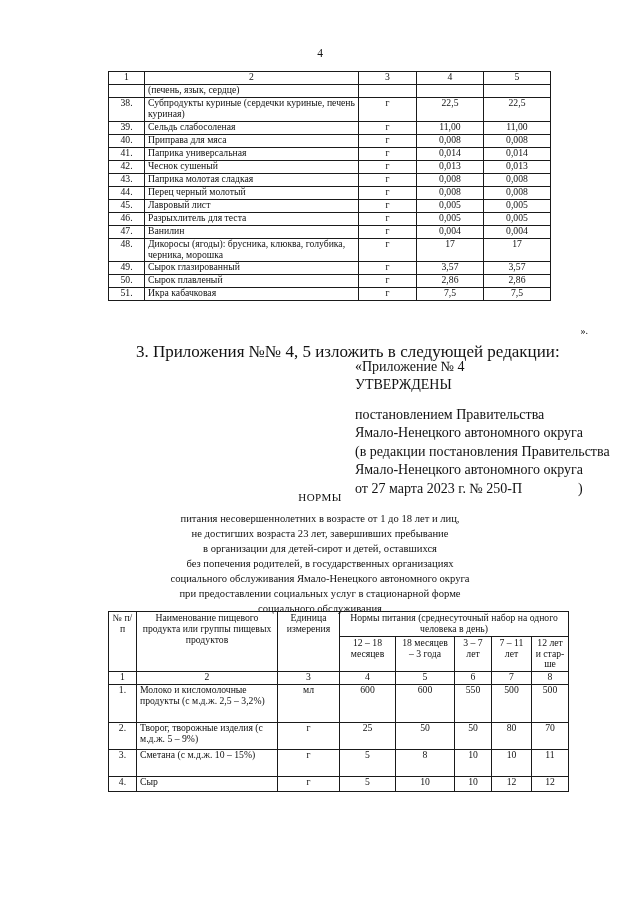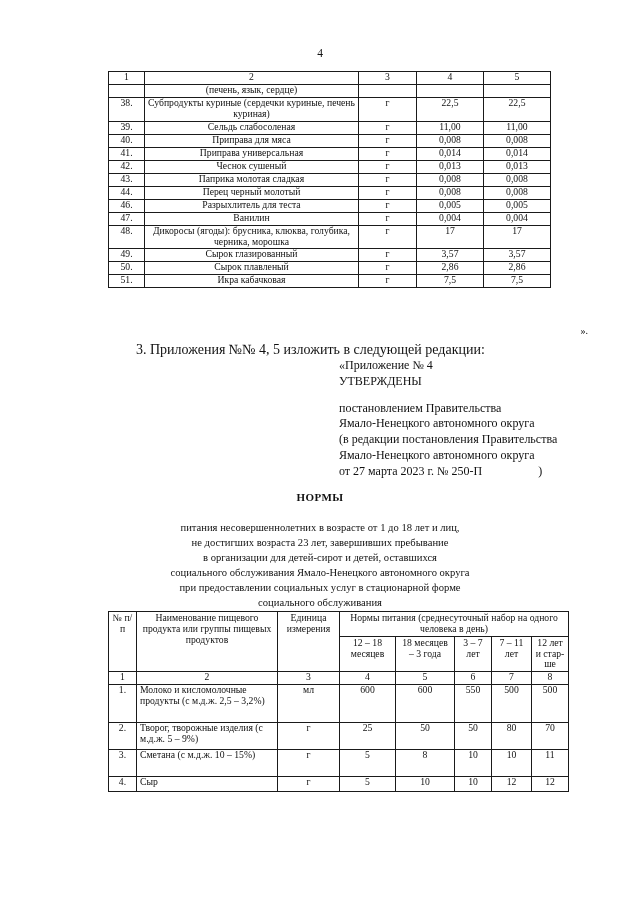--- a/index.html
+++ b/index.html
@@ -42,21 +42,21 @@
     font-size: 9.7px;
     line-height: 1.12;
   }
   .doc-table td, .doc-table th {
     border: 1px solid #1a1a1a;
     padding: 0px 3px 1px 3px;
     vertical-align: top;
     font-weight: normal;
   }
   .c-num  { text-align: center; font-family: Liberation Serif, serif; }
-  .c-left { text-align: center; }
+  .c-left { text-align: left; }
   .c-ctr  { text-align: center; }
 
   
   .table1-wrap {
     position: absolute;
     top: 71px;
     left: 108px;
     width: 442px;
   }
   #table1 { width: 442px; }
@@ -78,32 +78,32 @@
     padding-right: 52px;
     box-sizing: border-box;
     font-size: 10px;
   }
 
   
   .para-3 {
     position: absolute;
     top: 342px;
     left: 136px;
-    font-size: 14px;
+    font-size: 17px;
     line-height: 1.2;
     white-space: nowrap;
   }
 
   
   .approval {
     position: absolute;
     top: 358px;
-    left: 339px;
+    left: 355px;
     width: 265px;
-    font-size: 12px;
+    font-size: 14px;
     line-height: 1.32;
   }
   .approval .ln { white-space: nowrap; }
   .approval .gap { height: 11px; }
   .approval .bold { font-weight: normal; }
   .approval .paren-right {
     display: inline-block;
     margin-left: 56px;
   }
 
@@ -111,24 +111,24 @@
   .norms-block {
     position: absolute;
     top: 490px;
     left: 0;
     width: 640px;
     text-align: center;
     font-size: 10.6px;
     line-height: 1.42;
   }
   .norms-block .title {
-    font-weight: bold;
+    font-weight: normal;
     font-size: 11px;
     letter-spacing: 0.4px;
-    margin-bottom: 14px;
+    margin-bottom: 5px;
   }
   .norms-block .ln { white-space: nowrap; }
 
   
   .table2-wrap {
     position: absolute;
     top: 611px;
     left: 108px;
     width: 442px;
   }
@@ -204,21 +204,21 @@
         </tr>
         <tr>
           <td class="c-num">40.</td>
           <td class="c-left">Приправа для мяса</td>
           <td class="c-ctr">г</td>
           <td class="c-ctr">0,008</td>
           <td class="c-ctr">0,008</td>
         </tr>
         <tr>
           <td class="c-num">41.</td>
-          <td class="c-left">Приправа универсальная</td>
+          <td class="c-left">Паприка универсальная</td>
           <td class="c-ctr">г</td>
           <td class="c-ctr">0,014</td>
           <td class="c-ctr">0,014</td>
         </tr>
         <tr>
           <td class="c-num">42.</td>
           <td class="c-left">Чеснок сушеный</td>
           <td class="c-ctr">г</td>
           <td class="c-ctr">0,013</td>
           <td class="c-ctr">0,013</td>
@@ -229,20 +229,27 @@
           <td class="c-ctr">г</td>
           <td class="c-ctr">0,008</td>
           <td class="c-ctr">0,008</td>
         </tr>
         <tr>
           <td class="c-num">44.</td>
           <td class="c-left">Перец черный молотый</td>
           <td class="c-ctr">г</td>
           <td class="c-ctr">0,008</td>
           <td class="c-ctr">0,008</td>
+        </tr>
+        <tr>
+          <td class="c-num">45.</td>
+          <td class="c-left">Лавровый лист</td>
+          <td class="c-ctr">г</td>
+          <td class="c-ctr">0,005</td>
+          <td class="c-ctr">0,005</td>
         </tr>
         <tr>
           <td class="c-num">46.</td>
           <td class="c-left">Разрыхлитель для теста</td>
           <td class="c-ctr">г</td>
           <td class="c-ctr">0,005</td>
           <td class="c-ctr">0,005</td>
         </tr>
         <tr>
           <td class="c-num">47.</td>
@@ -296,20 +303,21 @@
     <div class="ln">(в редакции постановления Правительства</div>
     <div class="ln">Ямало-Ненецкого автономного округа</div>
     <div class="ln"><span>от</span>&nbsp;<span class="bold">27 марта 2023 г. № 250-П</span><span class="paren-right">)</span></div>
   </div>
 
   <div class="norms-block">
     <div class="title">НОРМЫ</div>
     <div class="ln">питания несовершеннолетних в возрасте от 1 до 18 лет и лиц,</div>
     <div class="ln">не достигших возраста 23 лет, завершивших пребывание</div>
     <div class="ln">в организации для детей-сирот и детей, оставшихся</div>
+    <div class="ln">без попечения родителей, в государственных организациях</div>
     <div class="ln">социального обслуживания Ямало-Ненецкого автономного округа</div>
     <div class="ln">при предоставлении социальных услуг в стационарной форме</div>
     <div class="ln">социального обслуживания</div>
   </div>
 
   <div class="table2-wrap">
     <table class="doc-table" id="table2">
       <colgroup>
         <col class="col1">
           <col class="col2">

